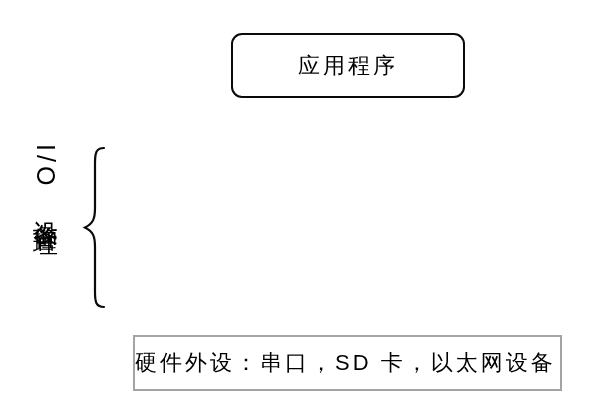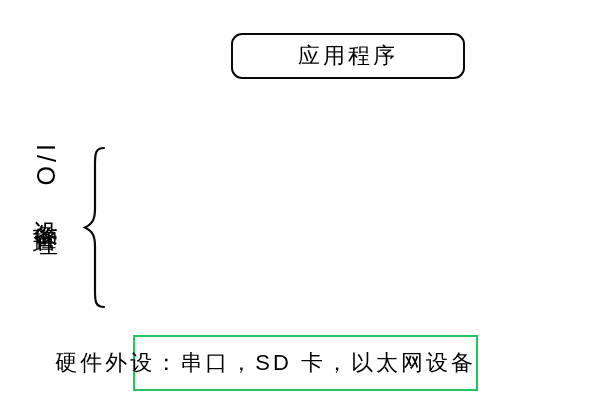--- a/index.html
+++ b/index.html
@@ -19,21 +19,21 @@
   .box-text {
     letter-spacing: 3px;
     white-space: nowrap;
   }
   
   .app-box {
     position: absolute;
     left: 231px;
     top: 33px;
     width: 234px;
-    height: 46px;
+    height: 65px;
     box-sizing: border-box;
     border: 2px solid #0a0a0a;
     border-radius: 11px;
     display: flex;
     align-items: center;
     justify-content: center;
     font-size: 22px;
   }
   
   .io-label {
@@ -91,27 +91,27 @@
     font-size: 22px;
   }
   .driver-1 { flex: 0 0 139px; border-right: 2px solid #0a0a0a; }
   .driver-2 { flex: 0 0 148px; border-right: 2px solid #0a0a0a; }
   .driver-3 { flex: 1 1 auto; }
   
   .hw-box {
     position: absolute;
     left: 133px;
     top: 335px;
-    width: 345px;
+    width: 429px;
     height: 56px;
     box-sizing: border-box;
-    border: 2px solid #22c55e;
+    border: 2px solid #a3a3a3;
     display: flex;
     align-items: center;
-    justify-content: flex-end;
+    justify-content: flex-start;
     font-size: 22px;
   }
 </style>
 </head>
 <body>
 
 <div class="canvas">
 
   <div class="app-box">
     <span class="box-text">应用程序</span>

